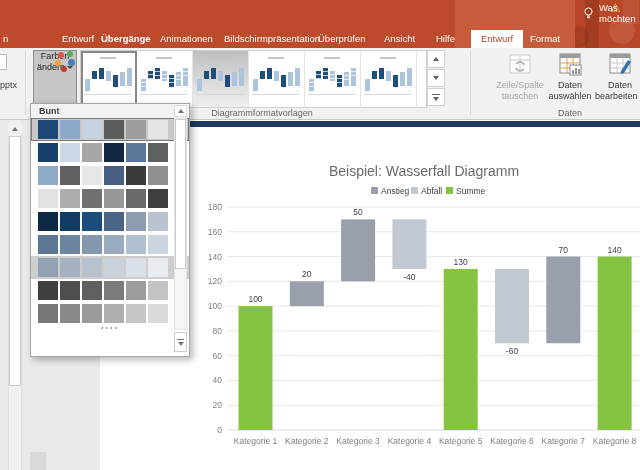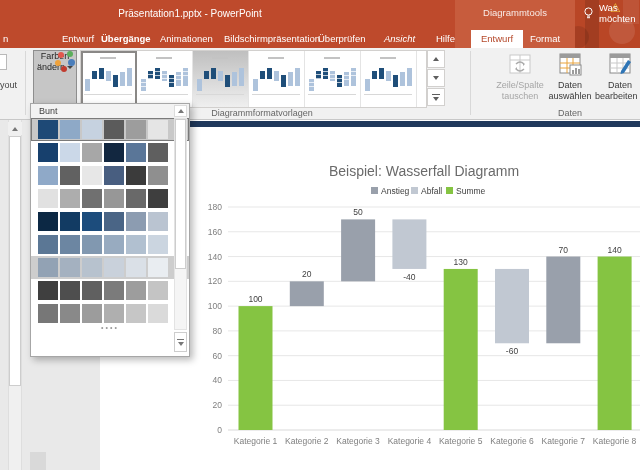--- a/index.html
+++ b/index.html
@@ -57,21 +57,21 @@
   .canvas { position:absolute; left:100px; top:120px; width:540px; height:350px; background:#fff; }
   .navy-band { position:absolute; left:100px; top:121px; width:540px; height:6px; background:#20395C; }
   .left-panel { position:absolute; left:0; top:120px; width:100px; height:350px; background:#E9E9E9; }
   .lp-scroll-track { position:absolute; left:8px; top:0; width:14px; height:350px; background:#F0F0F0; border-left:1px solid #DEDEDE; border-right:1px solid #DEDEDE; }
   .lp-up { position:absolute; left:8px; top:2px; width:14px; height:13px; background:#F0F0F0; display:flex; align-items:center; justify-content:center; }
   .lp-thumb { position:absolute; left:9px; top:16px; width:12px; height:250px; background:#fff; border:1px solid #CDCDCD; }
   .lp-bottom-frag { position:absolute; left:30px; top:332px; width:16px; height:18px; background:#D9D9D9; }
 
   
   .dropdown { position:absolute; left:30px; top:103px; width:160px; height:254px; background:#fff; border:1px solid #A6A6A6; box-shadow:3px 3px 7px rgba(0,0,0,.28); z-index:20; }
-  .dd-section-title { background:#F2F2F2; font-size:9px; font-weight:normal; color:#404040; padding:2px 0 2px 8px; }
+  .dd-section-title { background:#F2F2F2; font-size:9px; font-weight:bold; color:#404040; padding:2px 0 2px 8px; }
   .swatch-row { position:relative; height:23px; display:flex; align-items:center; padding-left:7px; cursor:default; }
   .swatch-row.selected { background:#C8C8C8; box-shadow:inset 0 0 0 1px #7A7A7A; }
   .swatch-row.hovered { background:#CDCDCD; }
   .swatch { width:20px; height:19px; margin-right:2px; }
   .dd-dots { text-align:center; color:#999; font-size:7px; letter-spacing:2px; line-height:6px; }
   .dd-scroll-up { position:absolute; right:2px; top:1px; width:13px; height:12px; background:#fff; border:1px solid #DCDCDC; display:flex; align-items:center; justify-content:center; }
   .dd-scroll-track { position:absolute; right:2px; top:14px; width:13px; height:212px; background:#F5F5F5; border:1px solid #E3E3E3; }
   .dd-scroll-thumb { position:absolute; right:3px; top:15px; width:11px; height:150px; background:#fff; border:1px solid #CDCDCD; }
   .dd-more { position:absolute; right:2px; bottom:4px; width:13px; height:20px; background:#fff; border:1px solid #CDCDCD; display:flex; flex-direction:column; align-items:center; justify-content:center; }
 
@@ -86,38 +86,36 @@
 
   <div class="titlebar"></div>
   <div class="tabrow"></div>
   <div class="contextual-bg"></div>
   <div class="pattern-zone">
     <i class="p1"></i>
       <i class="p2"></i>
       <i class="p3"></i>
       <i class="p4"></i>
   </div>
-  <div class="win-title">Präsentation1.pptx  -  PowerPoint</div>
-  <div class="ctx-label">Diagrammtools</div>
   <div class="warn-icon">⚠</div>
   <div id="tabs-host"></div>
   <div class="tellme">
     <span class="bulb">
       <svg width="11" height="13" viewBox="0 0 11 13">
           <circle cx="5.5" cy="4.5" r="3.6" fill="none" stroke="#fff" stroke-width="1"></circle>
           <rect x="4" y="8.6" width="3" height="1" fill="#fff"></rect>
           <rect x="4" y="10.2" width="3" height="1" fill="#fff"></rect>
         </svg>
     </span>
     <span>Was möchten</span>
   </div>
 
   <div class="ribbon">
     <span class="frag-icon"></span>
-    <span class="frag-label">yout</span>
+    <span class="frag-label">pptx</span>
     <i class="ribbon-sep" style="left:25px;"></i>
 
     <div class="btn-colors">
       <span class="dots">
         <i style="left:3px;top:1px;width:6px;height:6px;background:#E2574C;"></i>
         <i style="left:12px;top:0;width:6px;height:6px;background:#5BAE5B;"></i>
         <i style="left:0;top:9px;width:6px;height:6px;background:#EFA23C;"></i>
         <i style="left:13px;top:8px;width:7px;height:7px;background:#4A7EBB;"></i>
         <i style="left:6px;top:15px;width:6px;height:6px;background:#C13B2E;"></i>
       </span>
@@ -445,17 +443,17 @@
         <i class="tri-down" style="border-top-color:#777;"></i>
       </div>
   </div>
 
 <div class="tab" style="left: 3px; top: 33px; position: absolute;">n</div>
     <div class="tab" style="left: 62px; top: 33px; position: absolute;">Entwurf</div>
     <div class="tab" style="left: 101px; top: 33px; position: absolute; font-weight: bold;">Übergänge</div>
     <div class="tab" style="left: 160px; top: 33px; position: absolute;">Animationen</div>
     <div class="tab" style="left: 224px; top: 33px; position: absolute;">Bildschirmpräsentation</div>
     <div class="tab" style="left: 318px; top: 33px; position: absolute;">Überprüfen</div>
-    <div class="tab" style="left: 384px; top: 33px; position: absolute; font-style: italic;">Ansicht</div>
+    <div class="tab" style="left: 384px; top: 33px; position: absolute;">Ansicht</div>
     <div class="tab" style="left: 436px; top: 33px; position: absolute;">Hilfe</div>
     <div class="tab active" style="left: 471px; text-align: center; top: 30px; position: absolute;">Entwurf</div>
     <div class="tab" style="left: 530px; top: 33px; position: absolute;">Format</div>
   </div>
 
 </body></html>

